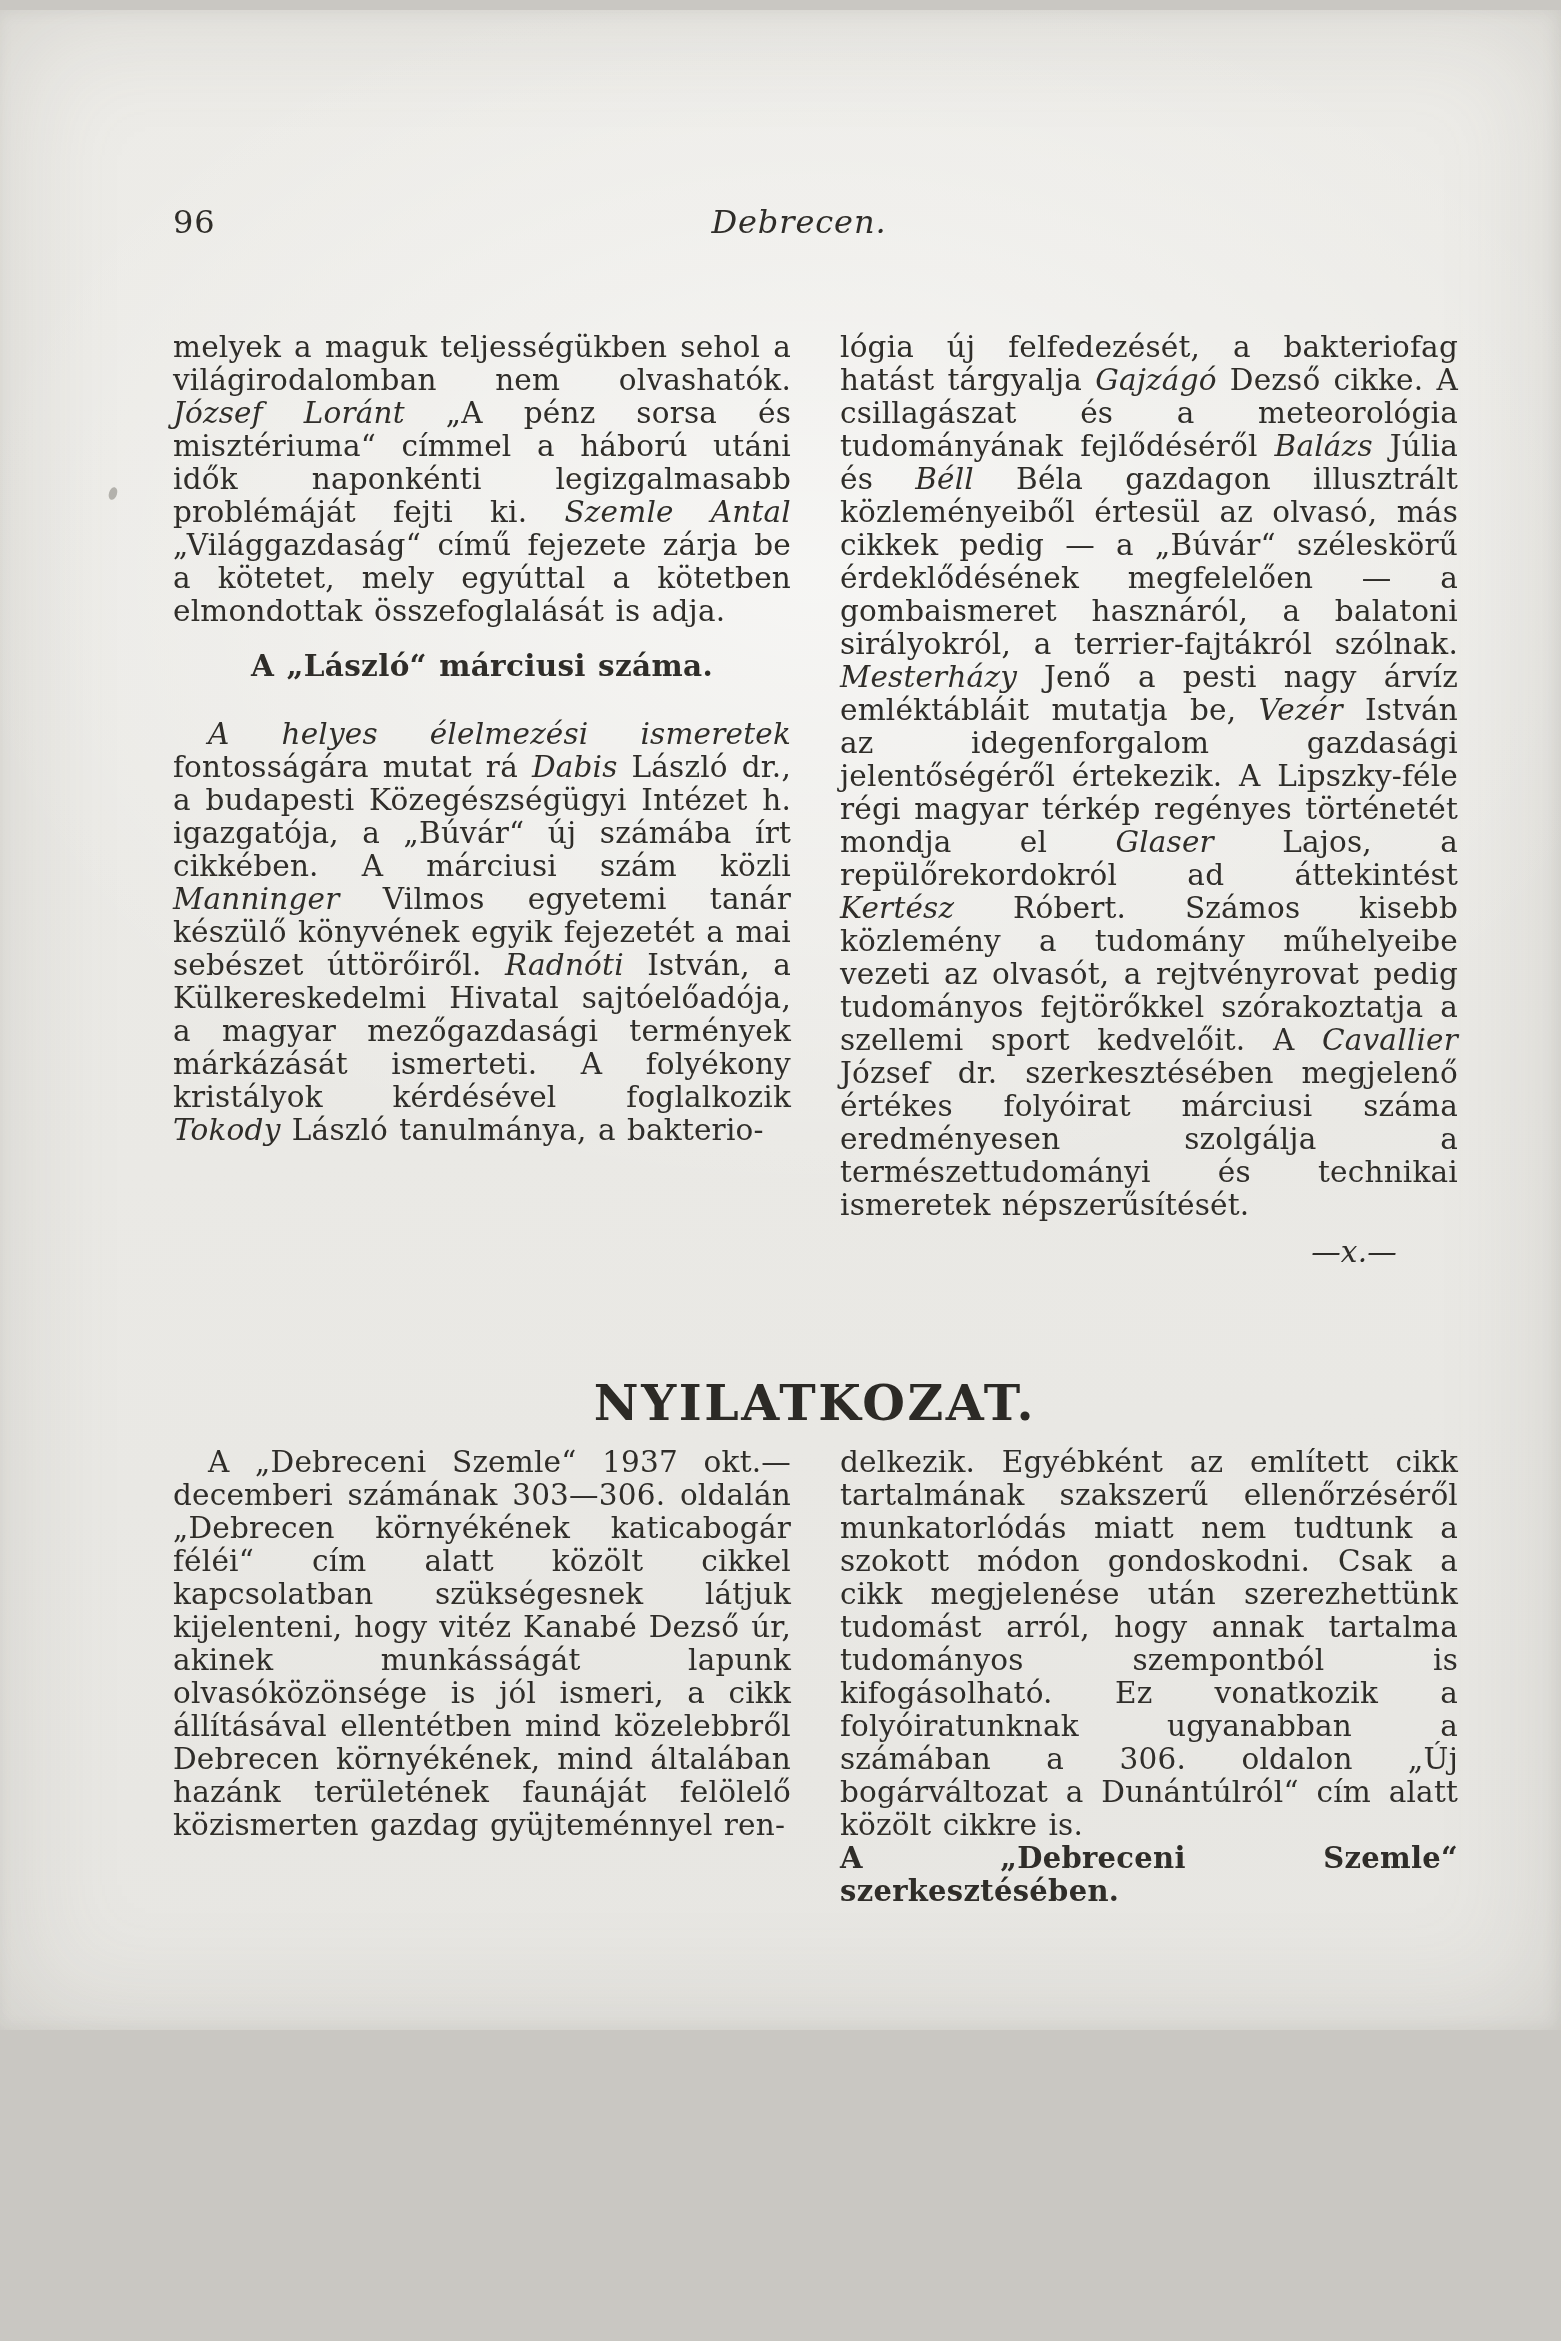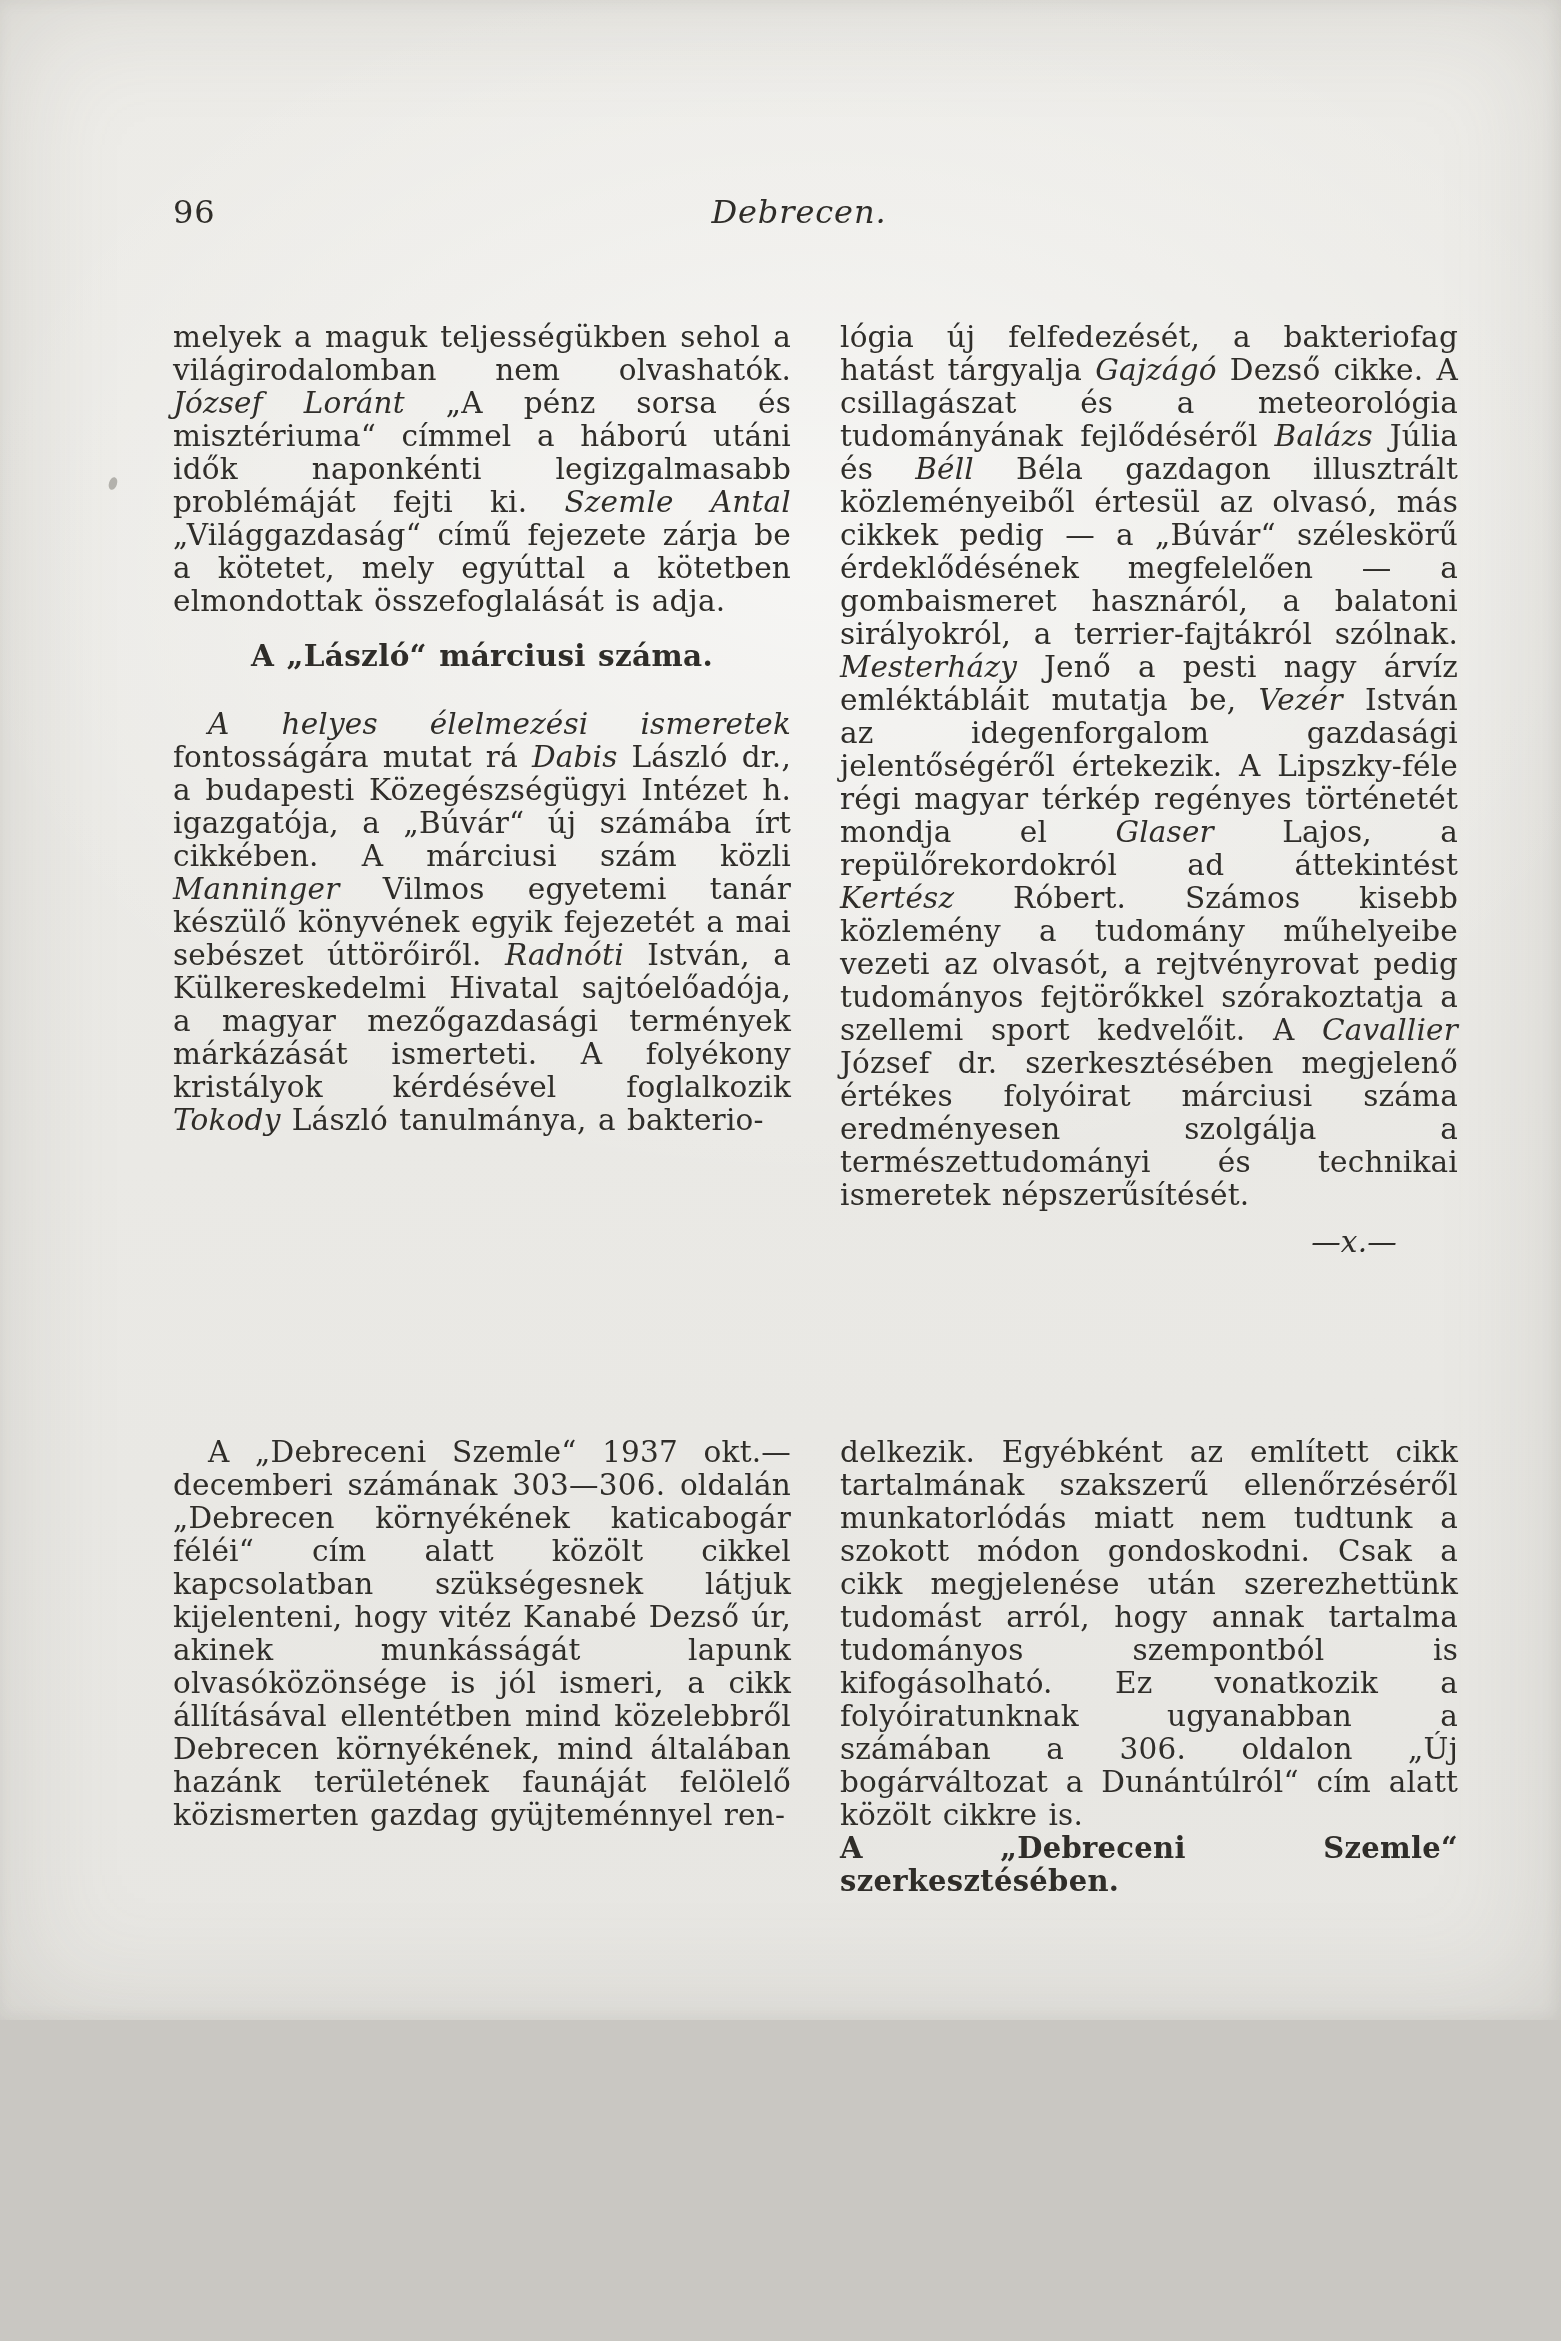--- a/index.html
+++ b/index.html
@@ -1,19 +1,19 @@
 <!DOCTYPE html>
 <html lang="hu" style="font-size:14px"><head>
 <meta charset="utf-8">
 <style>
   html,body{margin:0;padding:0;background:#c9c7c2;}
   .page{
     position:relative;
     width:1561px;height:2020px;
-    margin:0 auto;
+    margin:10px auto;
     background:
       radial-gradient(ellipse 1214px 867px at 52% 28%, rgba(255,255,255,0.55), rgba(255,255,255,0) 72%),
       linear-gradient(176deg,#edece8 0%,#eae9e5 55%,#e7e6e2 100%);
     box-shadow: inset 0 0 121px rgba(115,110,100,0.20), inset -3.5px 0 15.6px rgba(110,105,95,0.12);
     color:#2f2d29;
     font-family:"DejaVu Serif", serif;
     overflow:hidden;
   }
   
   .running-header{position:absolute;left:173px;top:193px;width:1284px;height:43px;font-size:32px;}
@@ -88,20 +88,21 @@
     </p>
   </div>
 
   <div class="col col-r sec1">
     <p class="para">
       <span>lógia új felfedezését, a bakteriofag hatást tárgyalja <i>Gajzágó</i> Dezső cikke. A csillagászat és a meteorológia tudományának fejlődéséről <i>Balázs</i> Júlia és <i>Béll</i> Béla gazdagon illusztrált közleményeiből értesül az olvasó, más cikkek pedig — a „Búvár“ széleskörű érdeklődésének megfelelően — a gombaismeret hasznáról, a balatoni sirályokról, a terrier-fajtákról szólnak. <i>Mesterházy</i> Jenő a pesti nagy árvíz emléktábláit mutatja be, <i>Vezér</i> István az idegenforgalom gazdasági jelentőségéről értekezik. A Lipszky-féle régi magyar térkép regényes történetét mondja el <i>Glaser</i> Lajos, a repülőrekordokról ad áttekintést <i>Kertész</i> Róbert. Számos kisebb közlemény a tudomány műhelyeibe vezeti az olvasót, a rejtvényrovat pedig tudományos fejtörőkkel szórakoztatja a szellemi sport kedvelőit. A <i>Cavallier</i> József dr. szerkesztésében megjelenő értékes folyóirat márciusi száma eredményesen szolgálja a természettudományi és technikai ismeretek népszerűsítését.</span>
     </p>
     <div class="sig-right">—x.—</div>
   </div>
 
+  <h1 class="nyil-heading">NYILATKOZAT.</h1>
 
   <div class="col col-l sec2">
     <p class="para indent">
       <span>A „Debreceni Szemle“ 1937 okt.—decemberi számának 303—306. oldalán „Debrecen környékének katicabogár féléi“ cím alatt közölt cikkel kapcsolatban szükségesnek látjuk kijelenteni, hogy vitéz Kanabé Dezső úr, akinek munkásságát lapunk olvasóközönsége is jól ismeri, a cikk állításával ellentétben mind közelebbről Debrecen környékének, mind általában hazánk területének faunáját felölelő közismerten gazdag gyüjteménnyel ren-</span>
     </p>
   </div>
 
   <div class="col col-r sec2">
     <p class="para">
       <span>delkezik. Egyébként az említett cikk tartalmának szakszerű ellenőrzéséről munkatorlódás miatt nem tudtunk a szokott módon gondoskodni. Csak a cikk megjelenése után szerezhettünk tudomást arról, hogy annak tartalma tudományos szempontból is kifogásolható. Ez vonatkozik a folyóiratunknak ugyanabban a számában a 306. oldalon „Új bogárváltozat a Dunántúlról“ cím alatt közölt cikkre is.</span>

